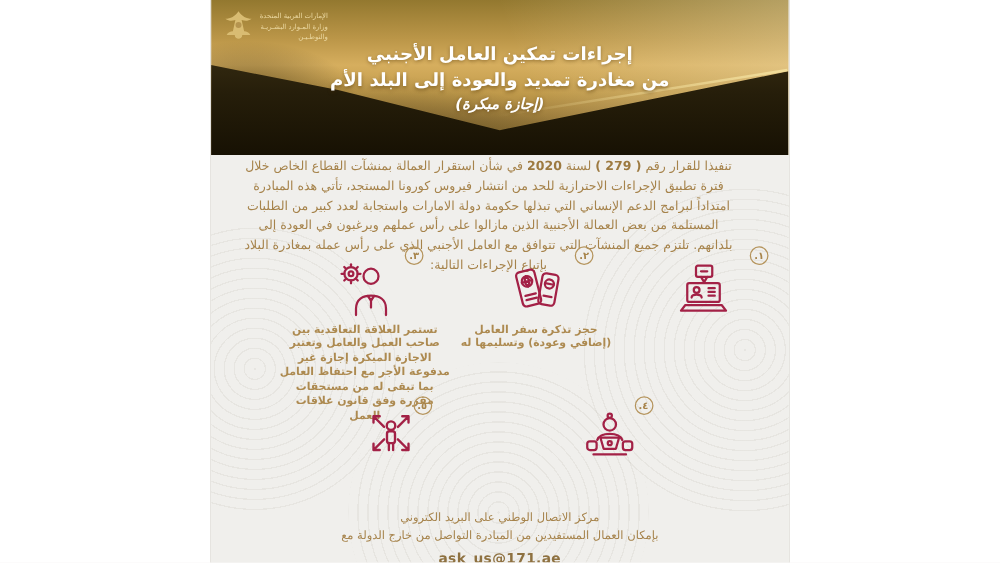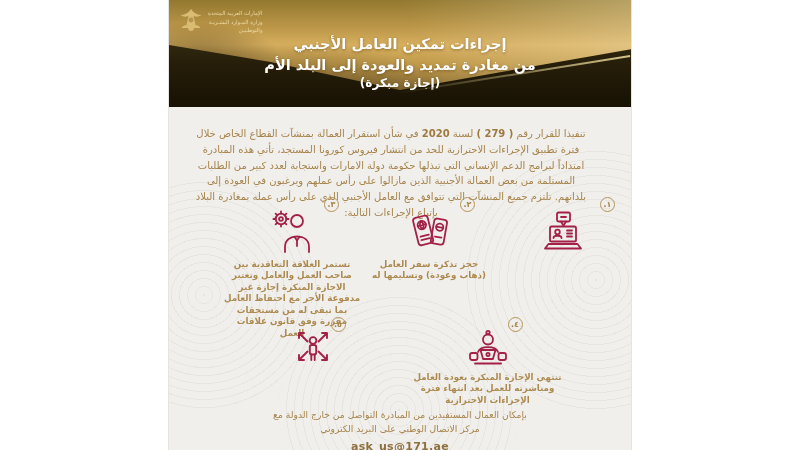--- a/index.html
+++ b/index.html
@@ -13,42 +13,42 @@
   }
 
   
   .deco { position:absolute; border-radius:50%; pointer-events:none;
     background:repeating-radial-gradient(circle at center, rgba(150,142,125,.10) 0 1px, transparent 1px 8px); }
   .d1 { width:230px; height:230px; left:-80px; top:180px; }
   .d2 { width:260px; height:260px; right:-95px; top:150px; }
   .d3 { width:240px; height:240px; left:110px; top:290px; }
 
   
-  .hero { position:absolute; top:0; left:0; right:0; height:107px; overflow:hidden;
+  .hero { position:absolute; top:0; left:0; right:0; height:124px; overflow:hidden;
     background:
       radial-gradient(130px 70px at 6% 66%, rgba(56,45,16,.65), transparent 70%),
       radial-gradient(230px 95px at 28% 102%, rgba(56,45,16,.55), transparent 70%),
       linear-gradient(250deg, rgba(255,245,208,.32), rgba(255,245,208,0) 46%),
       linear-gradient(180deg,#93782f 0%,#bb9648 25%,#d6ae5e 42%,#c09a4b 60%,#97783a 78%,#6d5724 100%);
   }
   .wing { position:absolute; inset:0;
     background:linear-gradient(180deg,#4a3d1b 0%,#261e0a 60%,#171103 100%);
     clip-path:polygon(0 42%, 22% 58%, 50% 84%, 100% 46%, 100% 100%, 0 100%);
   }
   .wing-edge { position:absolute; left:228px; top:92px; width:236px; height:2px;
     background:linear-gradient(90deg, rgba(244,226,160,0), rgba(244,226,160,.85));
     transform:rotate(-9deg); transform-origin:left center; }
 
   .logo { position:absolute; top:7px; left:9px; display:flex; direction:ltr; gap:4px; align-items:center; }
   .logo-text { direction:rtl; text-align:right; font-size:5.5px; line-height:1.55; color:#ecd9a2; white-space:nowrap; }
 
   .title { position:absolute; top:34px; left:0; right:0; text-align:center; color:#ffffff;
     text-shadow:0 1px 3px rgba(70,45,0,.45); }
   .t1, .t2 { font-size:14.5px; font-weight:bold; line-height:1.42; }
-  .t3 { font-size:12px; font-weight:bold; margin-top:1px; }
+  .t3 { font-size:12px; font-weight:bold; margin-top:1px;font-style:italic; }
 
   
   .intro { position:absolute; top:126px; right:44px; left:26px; text-align:center;
     font-size:10px; line-height:1.58; color:#a6834b; }
   .intro b { font-weight:bold; color:#9d7a40; }
 
   
   .row1 { position:absolute; top:196px; right:2px; left:4px; display:flex; gap:4px; }
   .row2 { position:absolute; top:317px; left:0; right:0; display:flex; justify-content:center; gap:25px; }
   .step { position:relative; text-align:center; }
@@ -145,21 +145,21 @@
             <g transform="rotate(-14 16 22)">
               <rect x="9" y="6.5" width="15" height="28" rx="3"></rect>
               <circle cx="16.5" cy="15" r="4.2"></circle>
               <path d="M12.3 15 h8.4 M16.5 10.8 c-2.4 2.8-2.4 5.6 0 8.4 M16.5 10.8 c2.4 2.8 2.4 5.6 0 8.4"></path>
               <line x1="12.5" y1="26" x2="21" y2="26"></line>
               <line x1="12.5" y1="29.5" x2="21" y2="29.5"></line>
             </g>
           </svg>
         </span>
       </div>
-      <div class="step-text">حجز تذكرة سفر العامل (ذهاب وعودة) وتسليمها له</div>
+      <div class="step-text">حجز تذكرة سفر العامل (إضافي وعودة) وتسليمها له</div>
     </div>
 
     <div class="step s3">
       <div class="icon-zone">
         <span class="badge">٣.</span>
         <span>
           <svg width="46" height="46" viewBox="0 0 46 46" fill="none" stroke="currentColor" stroke-width="1.8" stroke-linecap="round" stroke-linejoin="round">
             <circle cx="28" cy="13" r="6"></circle>
             <path d="M16 44 v-5 c0-7.5 5.5-10.5 12-10.5 s12 3 12 10.5 v5"></path>
             <path d="M25.5 28.8 l2.5 3.6 2.5-3.6"></path>
@@ -192,21 +192,20 @@
             <circle cx="23" cy="10.5" r="5"></circle>
             <path d="M13 23 c2.5-6.5 17.5-6.5 20 0"></path>
             <path d="M15.5 21 l2.6 9 h9.8 l2.6-9 z"></path>
             <circle cx="23" cy="25.5" r="1.6"></circle>
             <rect x="5" y="24" width="7.5" height="7" rx="2"></rect>
             <rect x="33.5" y="24" width="7.5" height="7" rx="2"></rect>
             <line x1="10" y1="34.5" x2="36" y2="34.5"></line>
           </svg>
         </span>
       </div>
-      <div class="step-text">تنتهي الإجازة المبكرة بعودة العامل ومباشرته للعمل بعد انتهاء فترة الإجراءات الاحترازية</div>
     </div>
 
     <div class="step s5">
       <div class="icon-zone">
         <span class="badge">٥.</span>
         <span>
           <svg width="42" height="40" viewBox="0 0 42 40" fill="none" stroke="currentColor" stroke-width="1.9" stroke-linecap="round" stroke-linejoin="round">
             <circle cx="21" cy="13.5" r="3.4"></circle>
             <rect x="17.8" y="18" width="6.4" height="9.5" rx="2"></rect>
             <path d="M19.3 27.5 v5.5 M22.7 27.5 v5.5"></path>
@@ -214,18 +213,18 @@
             <path d="M26.5 14.5 L35 6 M35 6 h-5 M35 6 v5"></path>
             <path d="M15.5 24.5 L7 33 M7 33 h5 M7 33 v-5"></path>
             <path d="M26.5 24.5 L35 33 M35 33 h-5 M35 33 v-5"></path>
           </svg>
         </span>
       </div>
     </div>
   </div>
 
   <div class="footer">
+    <div>مركز الاتصال الوطني على البريد الكتروني</div>
     <div>بإمكان العمال المستفيدين من المبادرة التواصل من خارج الدولة مع</div>
-    <div>مركز الاتصال الوطني على البريد الكتروني</div>
     <span class="email">ask_us@171.ae</span>
   </div>
 
 </div>
 
 </body></html>

